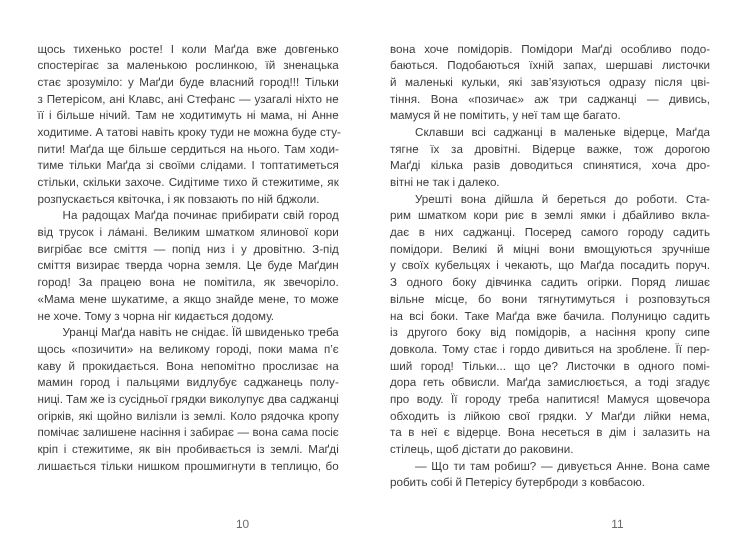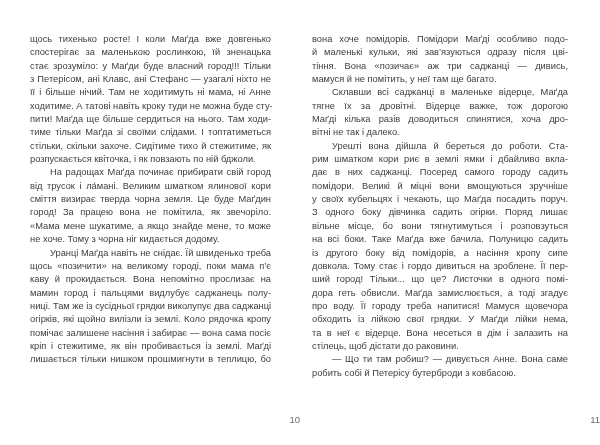--- a/index.html
+++ b/index.html
@@ -46,64 +46,67 @@
   }
   .line.para-last {
     text-align-last: left;
   }
   .line.indent {
     text-indent: 20px;
   }
   .page-number {
     position: absolute;
     top: 414px;
-    left: 0;
+    left: 16px;
     width: 100%;
-    text-align: right;
+    text-align: center;
     font-size: 9.5px;
     color: var(--pagenum-color, #6a6a6a);
+    padding-left: 28px;
   }
 </style>
 </head>
 <body style="--page-bg: #ffffff; --text-color: #3d3d3d; --pagenum-color: #6a6a6a;">
 
 <div class="spread">
   <div class="page" id="left-page">
     <div class="text-block" id="left-text">
         <div class="line">щось тихенько росте! І коли Маґда вже довгенько</div>
         <div class="line">спостерігає за маленькою рослинкою, їй зненацька</div>
         <div class="line">стає зрозуміло: у Маґди буде власний город!!! Тільки</div>
         <div class="line">з Петерісом, ані Клавс, ані Стефанс — узагалі ніхто не</div>
         <div class="line">її і більше нічий. Там не ходитимуть ні мама, ні Анне</div>
         <div class="line">ходитиме. А татові навіть кроку туди не можна буде сту-</div>
         <div class="line">пити! Маґда ще більше сердиться на нього. Там ходи-</div>
         <div class="line">тиме тільки Маґда зі своїми слідами. І топтатиметься</div>
         <div class="line">стільки, скільки захоче. Сидітиме тихо й стежитиме, як</div>
         <div class="line para-last">розпускається квіточка, і як повзають по ній бджоли.</div>
         <div class="line indent">На радощах Маґда починає прибирати свій город</div>
         <div class="line">від трусок і ла́мані. Великим шматком ялинової кори</div>
+        <div class="line">вигрібає все сміття — попід низ і у дровітню. З-під</div>
         <div class="line">сміття визирає тверда чорна земля. Це буде Маґдин</div>
         <div class="line">город! За працею вона не помітила, як звечоріло.</div>
         <div class="line">«Мама мене шукатиме, а якщо знайде мене, то може</div>
         <div class="line para-last">не хоче. Тому з чорна ніг кидається додому.</div>
         <div class="line indent">Уранці Маґда навіть не снідає. Їй швиденько треба</div>
         <div class="line">щось «позичити» на великому городі, поки мама п’є</div>
         <div class="line">каву й прокидається. Вона непомітно прослизає на</div>
         <div class="line">мамин город і пальцями видлубує саджанець полу-</div>
         <div class="line">ниці. Там же із сусідньої грядки виколупує два саджанці</div>
         <div class="line">огірків, які щойно вилізли із землі. Коло рядочка кропу</div>
         <div class="line">помічає залишене насіння і забирає — вона сама посіє</div>
         <div class="line">кріп і стежитиме, як він пробивається із землі. Маґді</div>
         <div class="line">лишається тільки нишком прошмигнути в теплицю, бо</div>
       </div>
     <div class="page-number">10</div>
   </div>
   <div class="page" id="right-page">
     <div class="text-block" id="right-text">
         <div class="line">вона хоче помідорів. Помідори Маґді особливо подо-</div>
+        <div class="line">баються. Подобаються їхній запах, шершаві листочки</div>
         <div class="line">й маленькі кульки, які зав’язуються одразу після цві-</div>
         <div class="line">тіння. Вона «позичає» аж три саджанці — дивись,</div>
         <div class="line para-last">мамуся й не помітить, у неї там ще багато.</div>
         <div class="line indent">Склавши всі саджанці в маленьке відерце, Маґда</div>
         <div class="line">тягне їх за дровітні. Відерце важке, тож дорогою</div>
         <div class="line">Маґді кілька разів доводиться спинятися, хоча дро-</div>
         <div class="line para-last">вітні не так і далеко.</div>
         <div class="line indent">Урешті вона дійшла й береться до роботи. Ста-</div>
         <div class="line">рим шматком кори риє в землі ямки і дбайливо вкла-</div>
         <div class="line">дає в них саджанці. Посеред самого городу садить</div>

